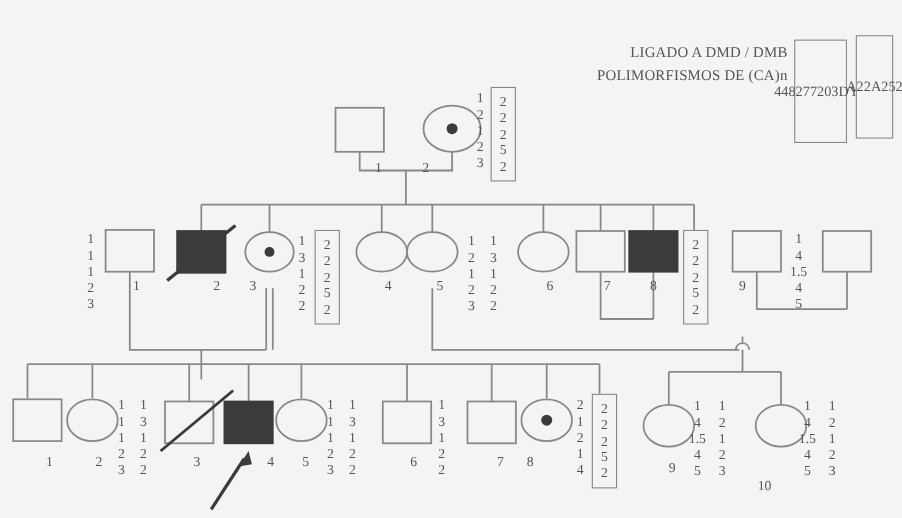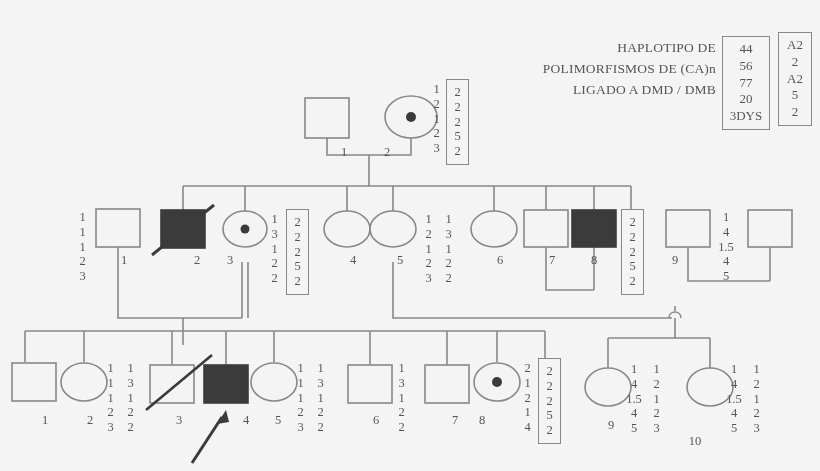--- a/index.html
+++ b/index.html
@@ -10,38 +10,37 @@
           font-size:13.5px;color:#555;letter-spacing:.2px;line-height:1.55;}
   .legend div{white-space:nowrap;}
   .hapbox{position:absolute;border:1.4px solid #888;background:#f4f4f4;
           display:flex;flex-direction:column;align-items:center;justify-content:center;
           font-size:12.5px;line-height:1.18;color:#555;}
   .hapcol{position:absolute;display:flex;flex-direction:column;align-items:center;
           font-size:12.5px;line-height:1.18;color:#555;}
   .hapcol span,.hapbox span{display:block;text-align:center;}
   .idlab{position:absolute;font-size:12.5px;color:#555;text-align:center;width:24px;}
   .legbox{position:absolute;border:1.6px solid #888;background:#f4f4f4;
-          display:flex;flex-direction:column;align-items:center;justify-content:center;
+          display:flex;flex-direction:row;align-items:center;justify-content:center;
           font-size:13px;line-height:1.3;color:#555;}
   .legbox span{display:block;text-align:center;}
 </style>
 </head>
 <body>
 
 <div id="root">
 
   <div class="legend" style="left:500px;top:38px;width:216px;">
-    <div>HAPLOTIPO DE</div>
+    <div>LIGADO A DMD / DMB</div>
     <div>POLIMORFISMOS DE (CA)n</div>
-    <div>LIGADO A DMD / DMB</div>
   </div>
 
   <div class="legbox" style="left:722px;top:36px;width:46px;height:92px;">
     <span>44</span>
-    <span>56</span>
+    <span>82</span>
     <span>77</span>
     <span>20</span>
     <span>3DYS</span>
   </div>
 
   <div class="legbox" style="left:778px;top:32px;width:32px;height:92px;">
     <span>A2</span>
     <span>2</span>
     <span>A2</span>
     <span>5</span>

